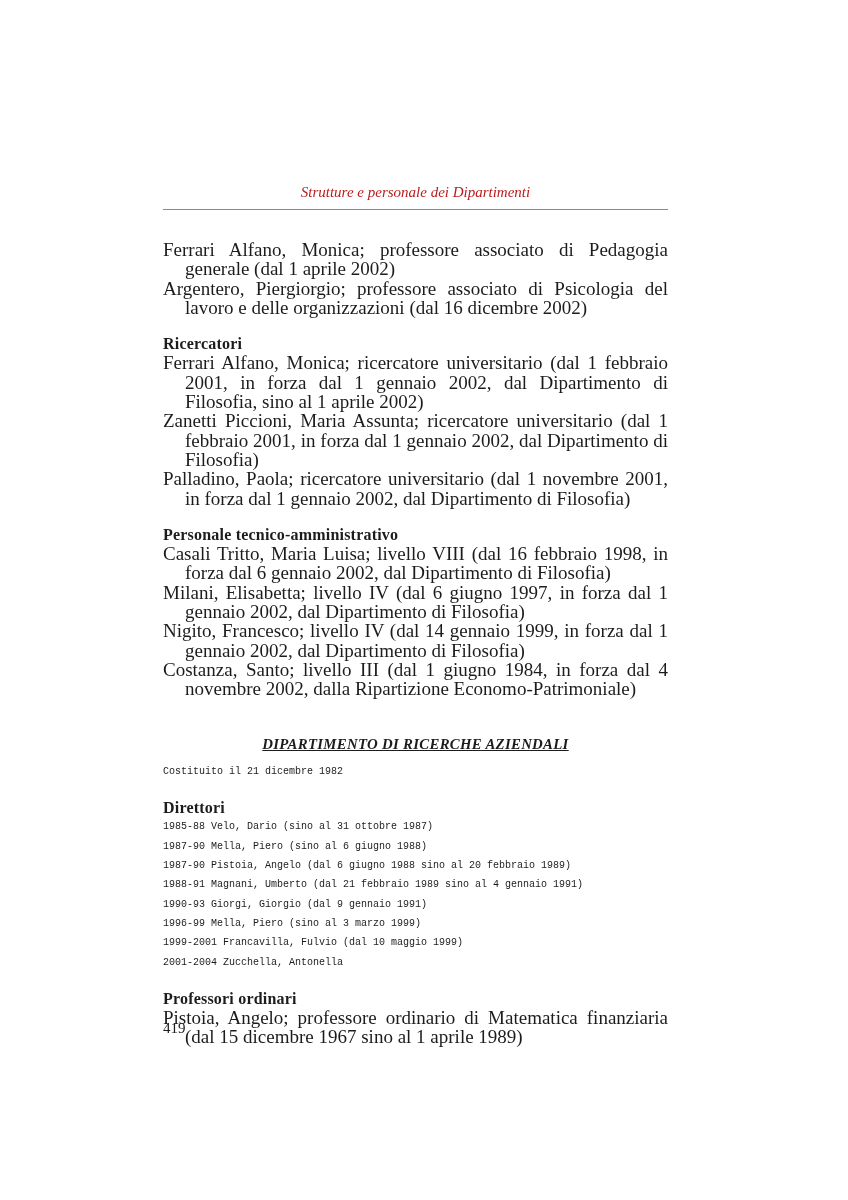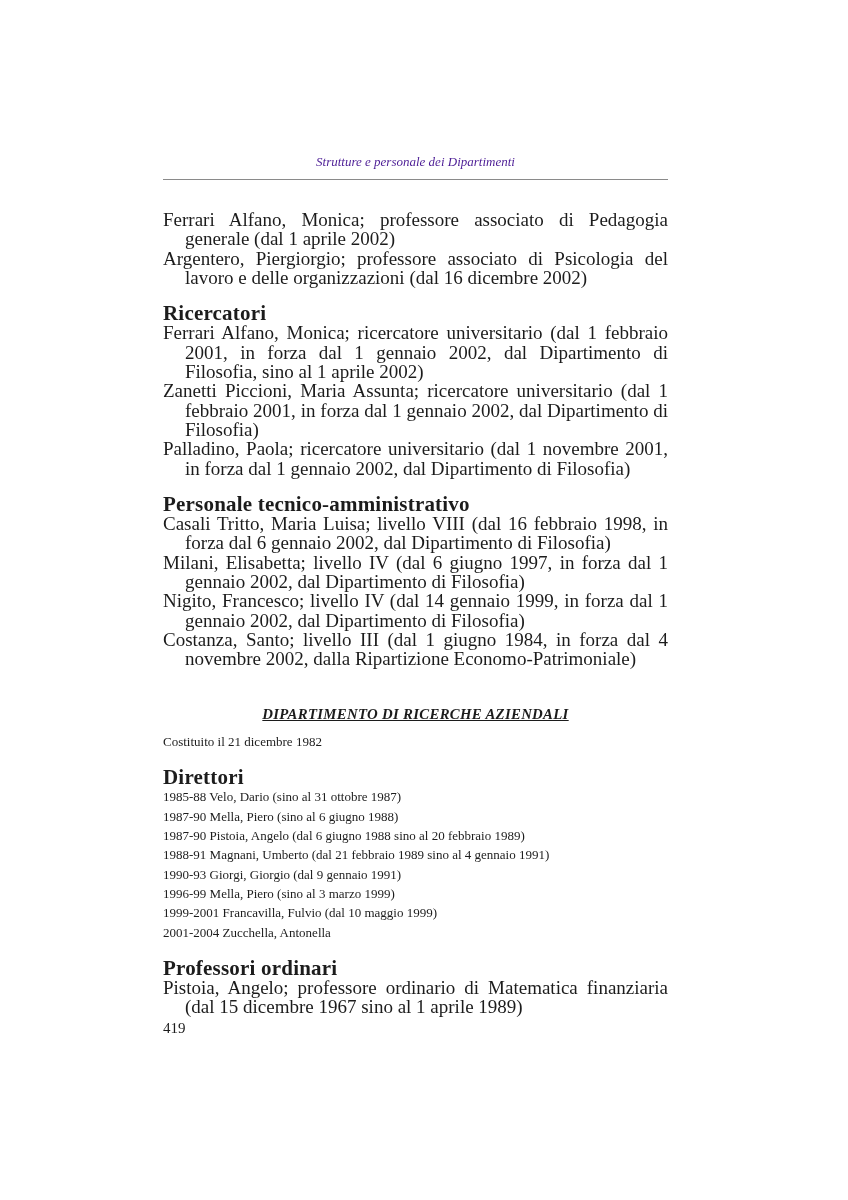--- a/index.html
+++ b/index.html
@@ -15,56 +15,58 @@
   }
   .content {
     position: absolute;
     left: 163px;
     top: 152px;
     width: 505px;
   }
   .running-title {
     text-align: center;
     font-style: italic;
-    font-size: 13px;
+    font-size: 15px;
     line-height: 20px;
-    color: #4c1d95;
+    color: #b91c1c;
+    margin-top: 30px;
   }
   .header-rule {
     border: none;
     border-top: 1px solid #8a8a8a;
     margin-top: 7px;
     margin-bottom: 30px;
   }
   .entry {
     font-size: 19px;
     line-height: 19.3px;
     text-align: justify;
     padding-left: 22px;
     text-indent: -22px;
   }
   .section-heading {
-    font-size: 21px;
+    font-size: 16px;
     line-height: 19.3px;
     font-weight: bold;
     margin-top: 17px;
     letter-spacing: 0.2px;
   }
   .dept-title {
     font-size: 14.8px;
     line-height: 19.3px;
     font-style: italic;
     text-align: center;
     margin-top: 36px;
     letter-spacing: 0.3px;
     text-decoration: underline;
   }
   .plain-line {
-    font-size: 13px;
+    font-size: 10px;
     line-height: 19.3px;
+    font-family: Liberation Mono, monospace;
   }
   .constituted { margin-top: 8px; }
   .page-number {
     position: absolute;
     left: 163px;
     top: 1020px;
     width: 505px;
     text-align: left;
     font-size: 15px;
     color: #1c1c1c;

